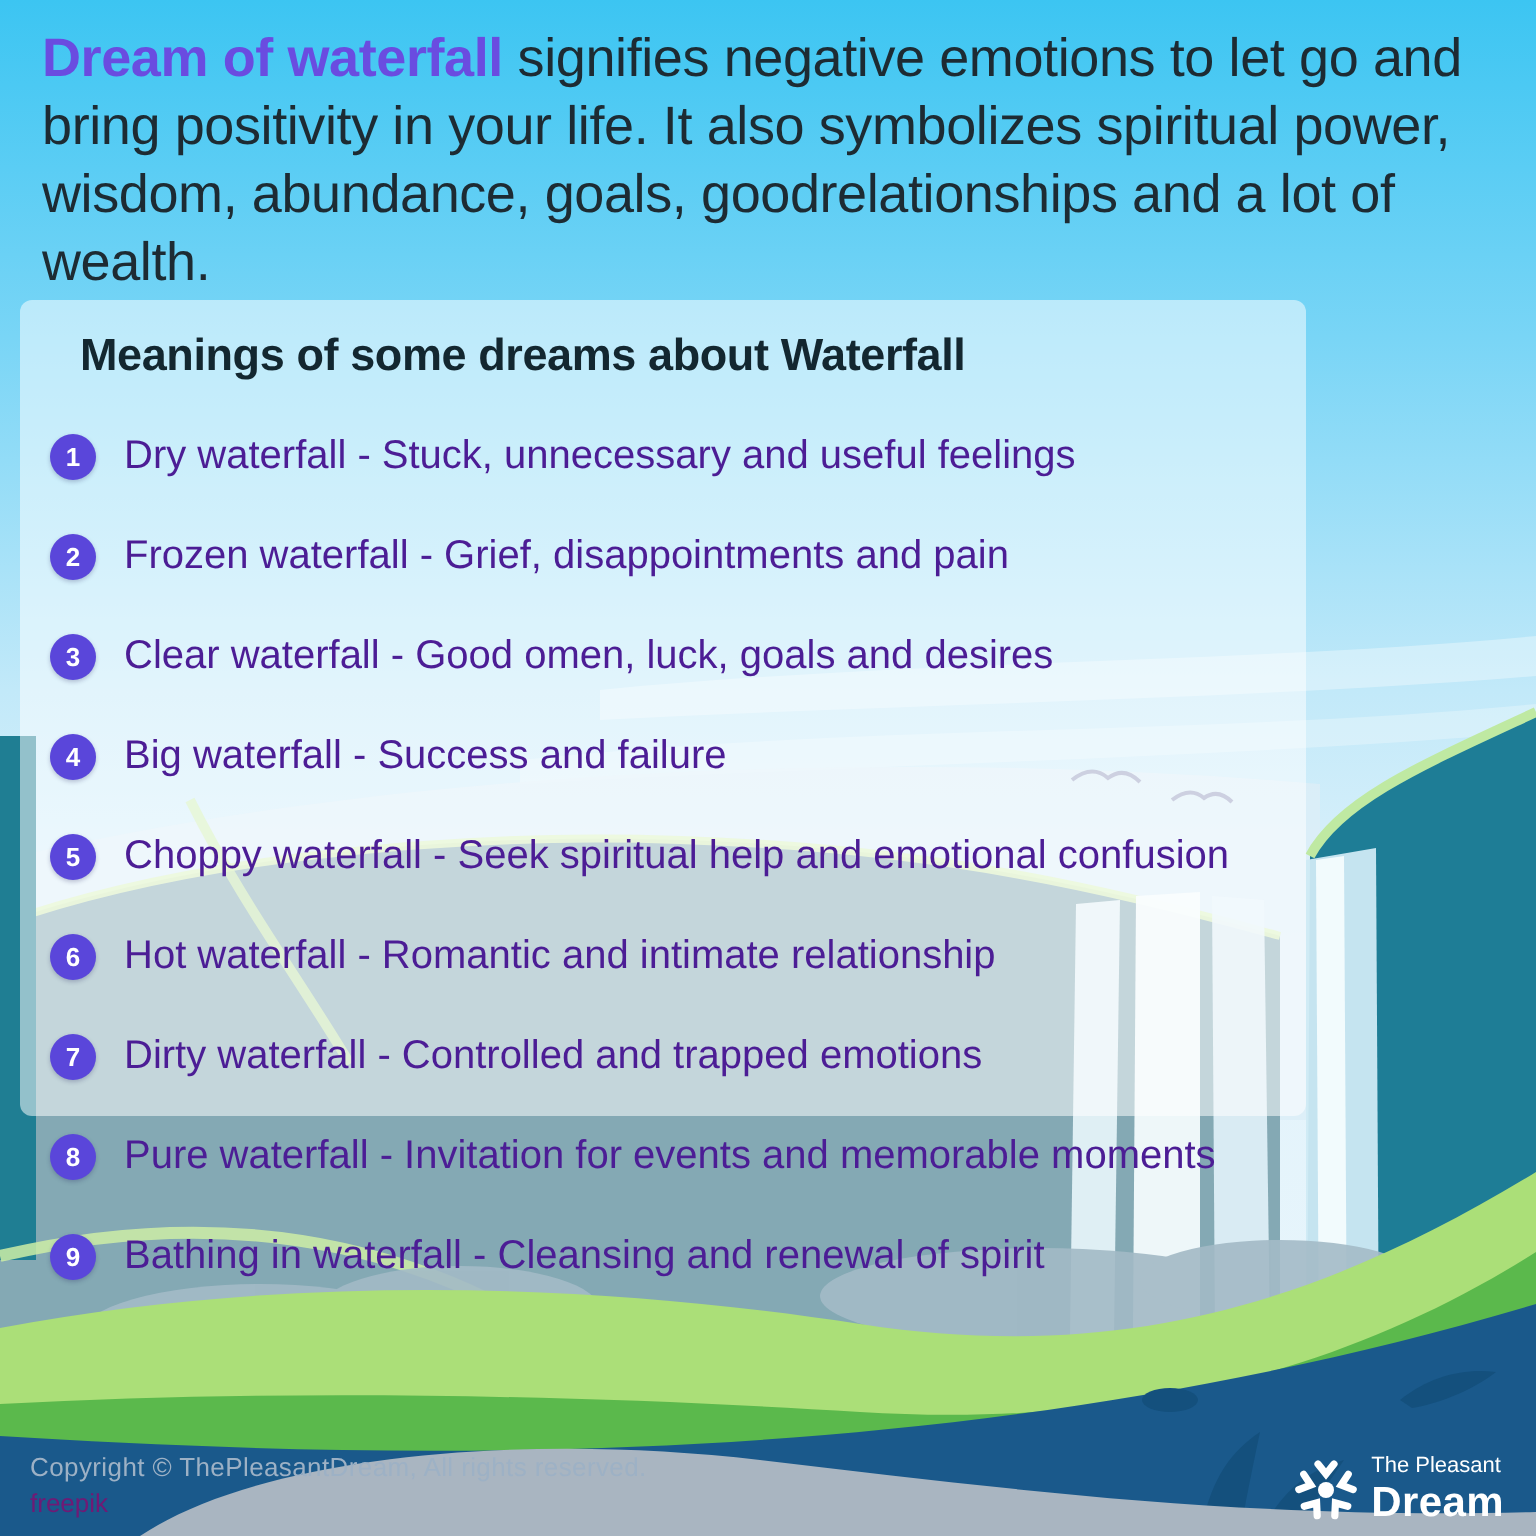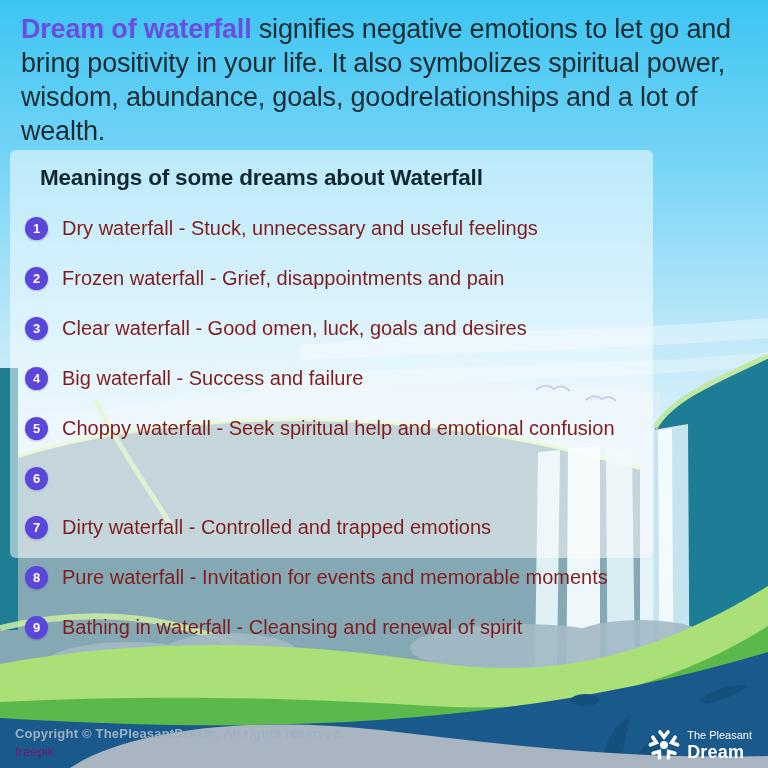--- a/index.html
+++ b/index.html
@@ -33,38 +33,38 @@
     display:flex;flex-direction:column;gap:24px;
   }
   .item{display:flex;align-items:flex-start;gap:14px;}
   .badge{
     flex:none;width:23px;height:23px;border-radius:50%;
     background:#5a46da;color:#ffffff;font-size:13px;font-weight:bold;
     display:flex;align-items:center;justify-content:center;margin-top:2px;
     box-shadow:0 1px 2px rgba(30,30,90,.25);
   }
   .item-text{
-    font-size:20px;line-height:26px;color:#7f1d1d;max-width:562px;font-weight:500;
+    font-size:20px;line-height:26px;color:#4c1d95;max-width:562px;font-weight:500;
   }
 
   
   .copyright{
-    position:absolute;left:15px;top:726px;font-size:13px;font-weight:bold;
+    position:absolute;left:15px;top:726px;font-size:13px;font-weight:normal;
     color:#9db1c5;letter-spacing:.2px;
   }
   .freepik{
     position:absolute;left:15px;top:744px;font-size:13px;color:#701a75;
   }
   .logo{
     position:absolute;right:16px;top:728px;display:flex;align-items:center;gap:7px;
     color:#ffffff;
   }
   .logo-text{display:flex;flex-direction:column;line-height:1;}
   .logo-top{font-size:11px;font-weight:normal;margin-bottom:2px;}
-  .logo-bottom{font-size:18px;font-weight:bold;letter-spacing:.2px;}
+  .logo-bottom{font-size:21px;font-weight:bold;letter-spacing:.2px;}
 </style>
 </head>
 <body>
 
 <svg class="scene" viewBox="0 0 768 768" aria-hidden="true">
   <defs>
     <linearGradient id="sky" x1="0" y1="0" x2="0" y2="1">
       <stop offset="0" stop-color="#3cc5f2"></stop>
       <stop offset="0.22" stop-color="#79d5f6"></stop>
       <stop offset="0.45" stop-color="#c2e9f9"></stop>
@@ -156,20 +156,21 @@
     <li class="item">
       <span class="badge">4</span>
       <span class="item-text">Big waterfall - Success and failure</span>
     </li>
     <li class="item">
       <span class="badge">5</span>
       <span class="item-text">Choppy waterfall - Seek spiritual help and emotional confusion</span>
     </li>
     <li class="item">
       <span class="badge">6</span>
+      <span class="item-text">Hot waterfall - Romantic and intimate relationship</span>
     </li>
     <li class="item">
       <span class="badge">7</span>
       <span class="item-text">Dirty waterfall - Controlled and trapped emotions</span>
     </li>
     <li class="item">
       <span class="badge">8</span>
       <span class="item-text">Pure waterfall - Invitation for events and memorable moments</span>
     </li>
     <li class="item">

